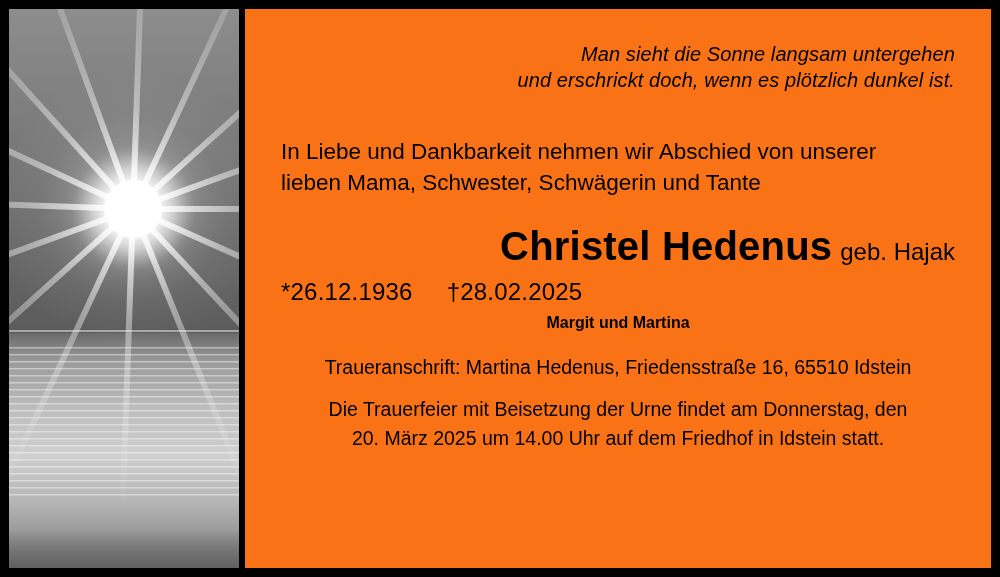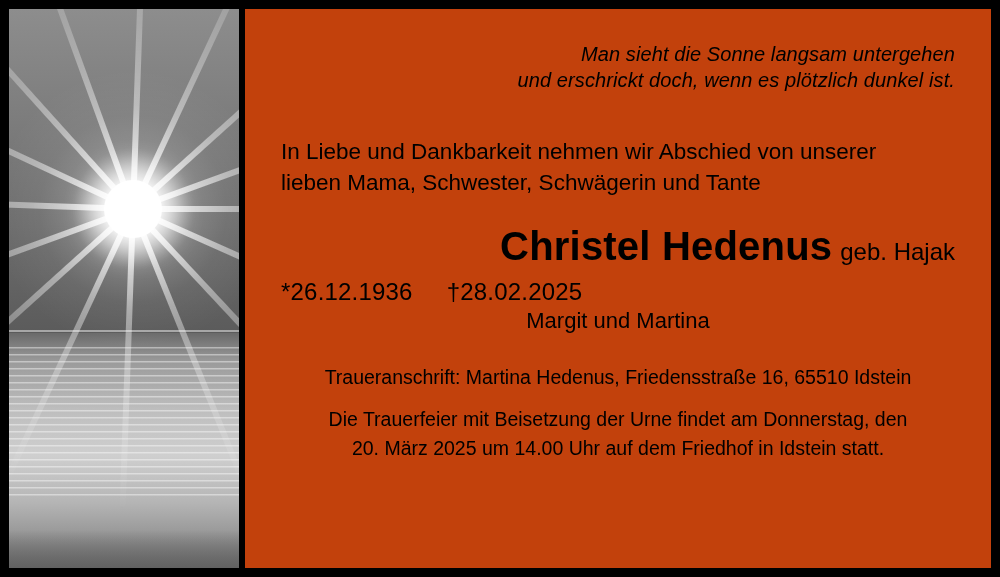--- a/index.html
+++ b/index.html
@@ -11,21 +11,21 @@
     width: 1000px;
     height: 577px;
     font-family: "Liberation Sans", sans-serif;
     overflow: hidden;
   }
   .obituary {
     position: relative;
     width: 1000px;
     height: 577px;
     box-sizing: border-box;
-    background: #c2410c;
+    background: #f97316;
     border: 9px solid #000000;
     display: flex;
     flex-direction: row;
   }
   
   .image-panel {
     position: relative;
     width: 236px;
     flex: 0 0 236px;
     overflow: hidden;
@@ -175,27 +175,27 @@
   .dates .gap {
     display: inline-block;
     width: 34px;
   }
   .thanks {
     margin-top: 26px;
     text-align: center;
     font-size: 21.5px;
   }
   .signers {
-    margin-top: 2px;
-    text-align: center;
-    font-size: 22px;
-    font-weight: normal;
+    margin-top: 8px;
+    text-align: center;
+    font-size: 16px;
+    font-weight: bold;
   }
   .address {
-    margin-top: 32px;
+    margin-top: 24px;
     text-align: center;
     font-size: 19.5px;
   }
   .ceremony {
     margin-top: 16px;
     text-align: center;
     font-size: 19.5px;
     line-height: 1.5;
   }
 </style>

